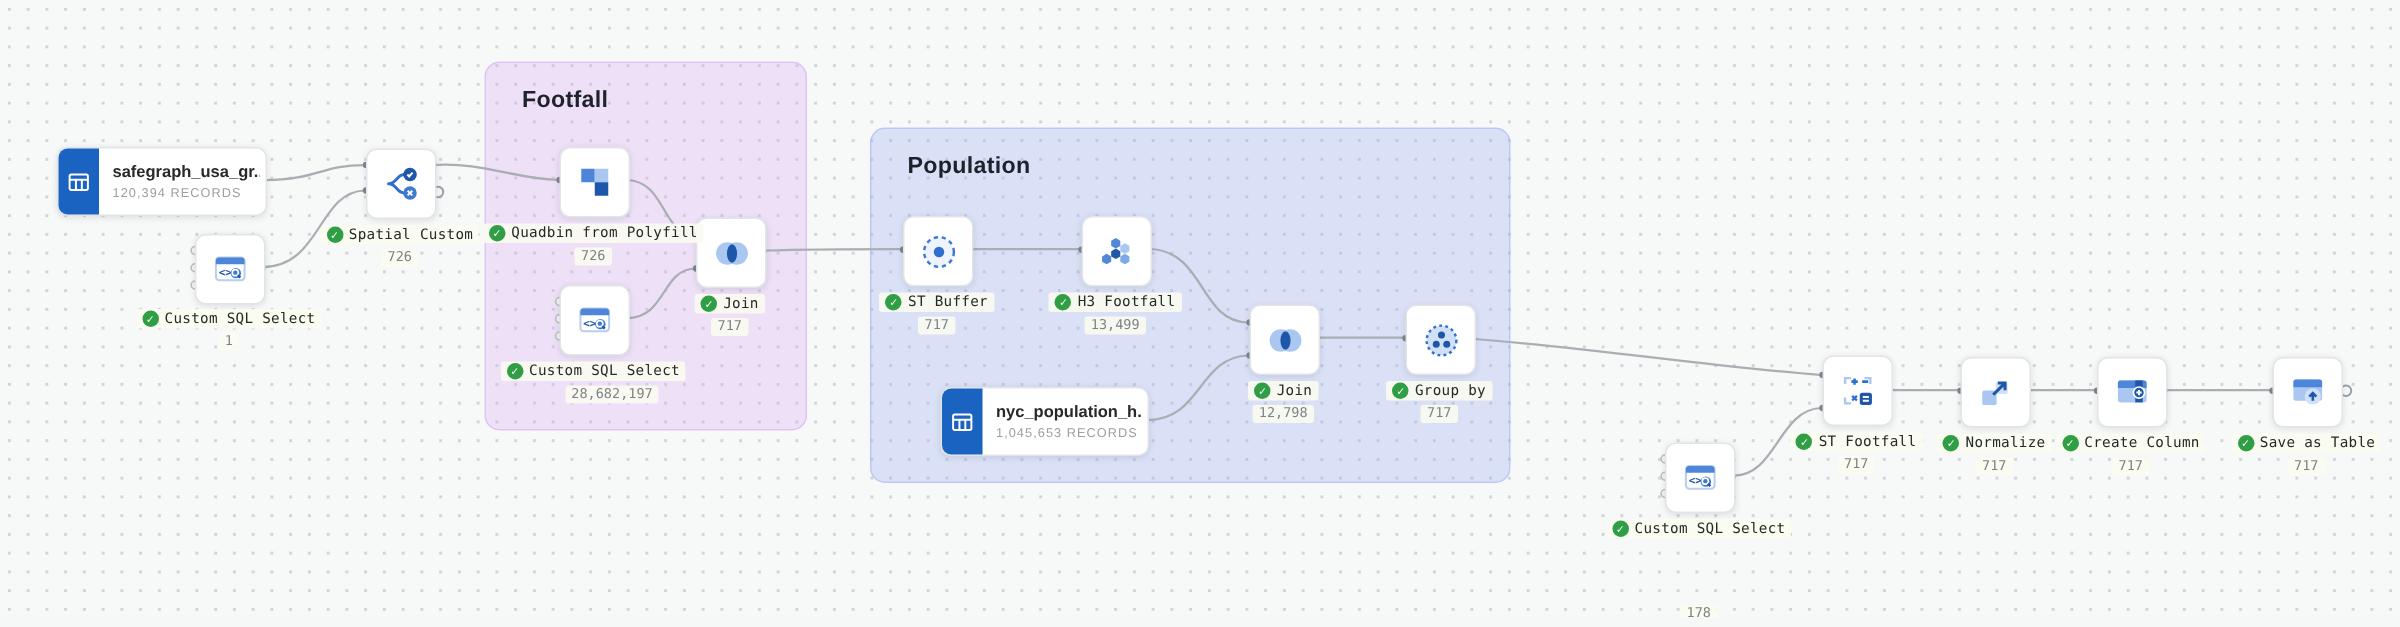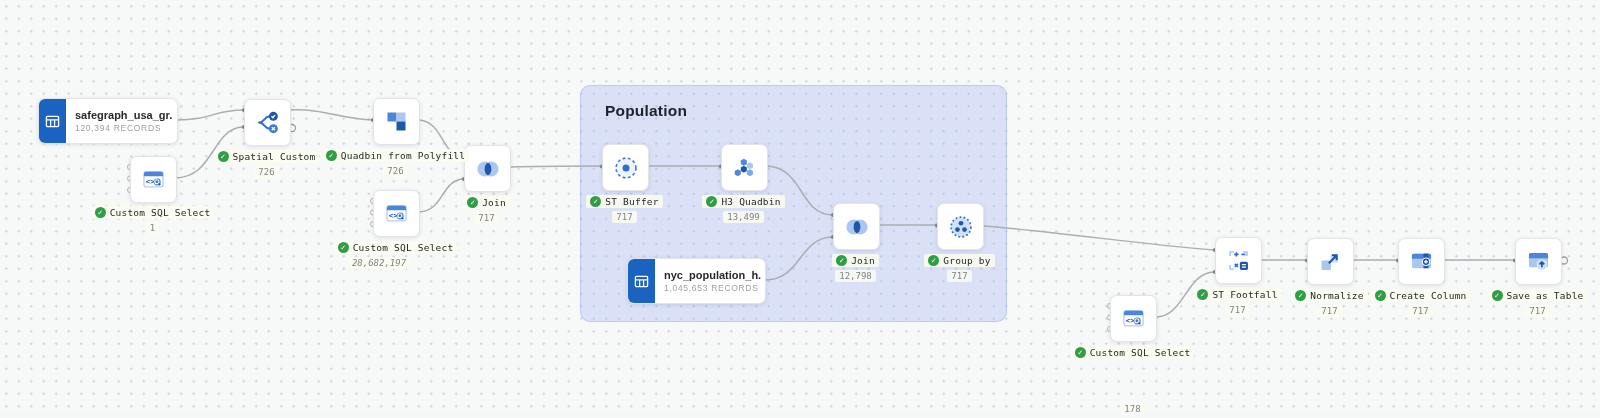--- a/index.html
+++ b/index.html
@@ -45,20 +45,23 @@
   .chk{width:11px;height:11px;border-radius:50%;background:#2f9e44;color:#fff;
     font-size:8px;line-height:11px;text-align:center;display:inline-block;flex:none;}
   .bottom-strip{position:absolute;left:0;bottom:0;width:100%;height:6px;
     background:#f6f7f7;z-index:5;}
 </style>
 </head>
 <body>
 
 <div class="canvas">
 
+  <div class="group group-footfall">
+    <div class="group-title">Footfall</div>
+  </div>
   <div class="group group-population">
     <div class="group-title">Population</div>
   </div>
 
   <svg class="edges" width="1600" height="418">
     <path class="edge" d="M176,120 C212,120 214,110 243,110"></path>
     <path class="edge" d="M175,178 C214,178 212,128 243,127"></path>
     <path class="edge" d="M289,110 C322,108 342,119 372,120"></path>
     <path class="edge" d="M418,120 C444,121 441,156 463,157"></path>
     <path class="edge" d="M418,212 C444,212 441,180 463,179"></path>
@@ -195,21 +198,21 @@
       <circle cx="15" cy="14" r="1.8" fill="none" stroke="#fff" stroke-width="1"></circle>
       <line x1="16.5" y1="15.5" x2="18" y2="17" stroke="#1e56a8" stroke-width="1.4"></line>
     </svg>
   </div>
   <div class="nlabel" style="left:285.5px;top:241px;">
     <span class="pill">
         <span class="chk">✓</span>
         <span>Custom SQL Select</span>
       </span>
   </div>
-  <div class="ncount" style="left:269px;top:257px;font-style:italic;">
+  <div class="ncount" style="left:298px;top:257px;">
       <span class="pill">28,682,197</span>
     </div>
 
   <div class="node op" style="left:464px;top:145px;">
     <svg viewBox="0 0 24 24" width="30" height="30">
       <circle cx="9.5" cy="12" r="6" fill="#a9c7f0"></circle>
       <circle cx="14.5" cy="12" r="6" fill="#a9c7f0"></circle>
       <ellipse cx="12" cy="12" rx="2.7" ry="4.9" fill="#1e56a8"></ellipse>
     </svg>
   </div>
@@ -244,21 +247,21 @@
       <path d="M11,4 L13.6,5.5 13.6,8.5 11,10 8.4,8.5 8.4,5.5 Z" fill="#5288d8"></path>
       <path d="M16.2,7 L18.8,8.5 18.8,11.5 16.2,13 13.6,11.5 13.6,8.5 Z" fill="#a9c7f0"></path>
       <path d="M11,10 L13.6,11.5 13.6,14.5 11,16 8.4,14.5 8.4,11.5 Z" fill="#1e56a8"></path>
       <path d="M16.2,13 L18.8,14.5 18.8,17.5 16.2,19 13.6,17.5 13.6,14.5 Z" fill="#7fa8e6"></path>
       <path d="M5.8,13 L8.4,14.5 8.4,17.5 5.8,19 3.2,17.5 3.2,14.5 Z" fill="#5288d8"></path>
     </svg>
   </div>
   <div class="nlabel" style="left:633.5px;top:195px;">
     <span class="pill">
         <span class="chk">✓</span>
-        <span>H3 Quadbin</span>
+        <span>H3 Footfall</span>
       </span>
   </div>
   <div class="ncount" style="left:633.5px;top:211px;">
       <span class="pill">13,499</span>
     </div>
 
   <div class="node tbl" style="left:627px;top:258px;width:137px;">
     <div class="tbl-bar">
       <svg viewBox="0 0 16 16" width="15" height="15">
         <rect x="1.5" y="2.5" width="13" height="11" rx="1.2" fill="none" stroke="#fff" stroke-width="1.4"></rect>

